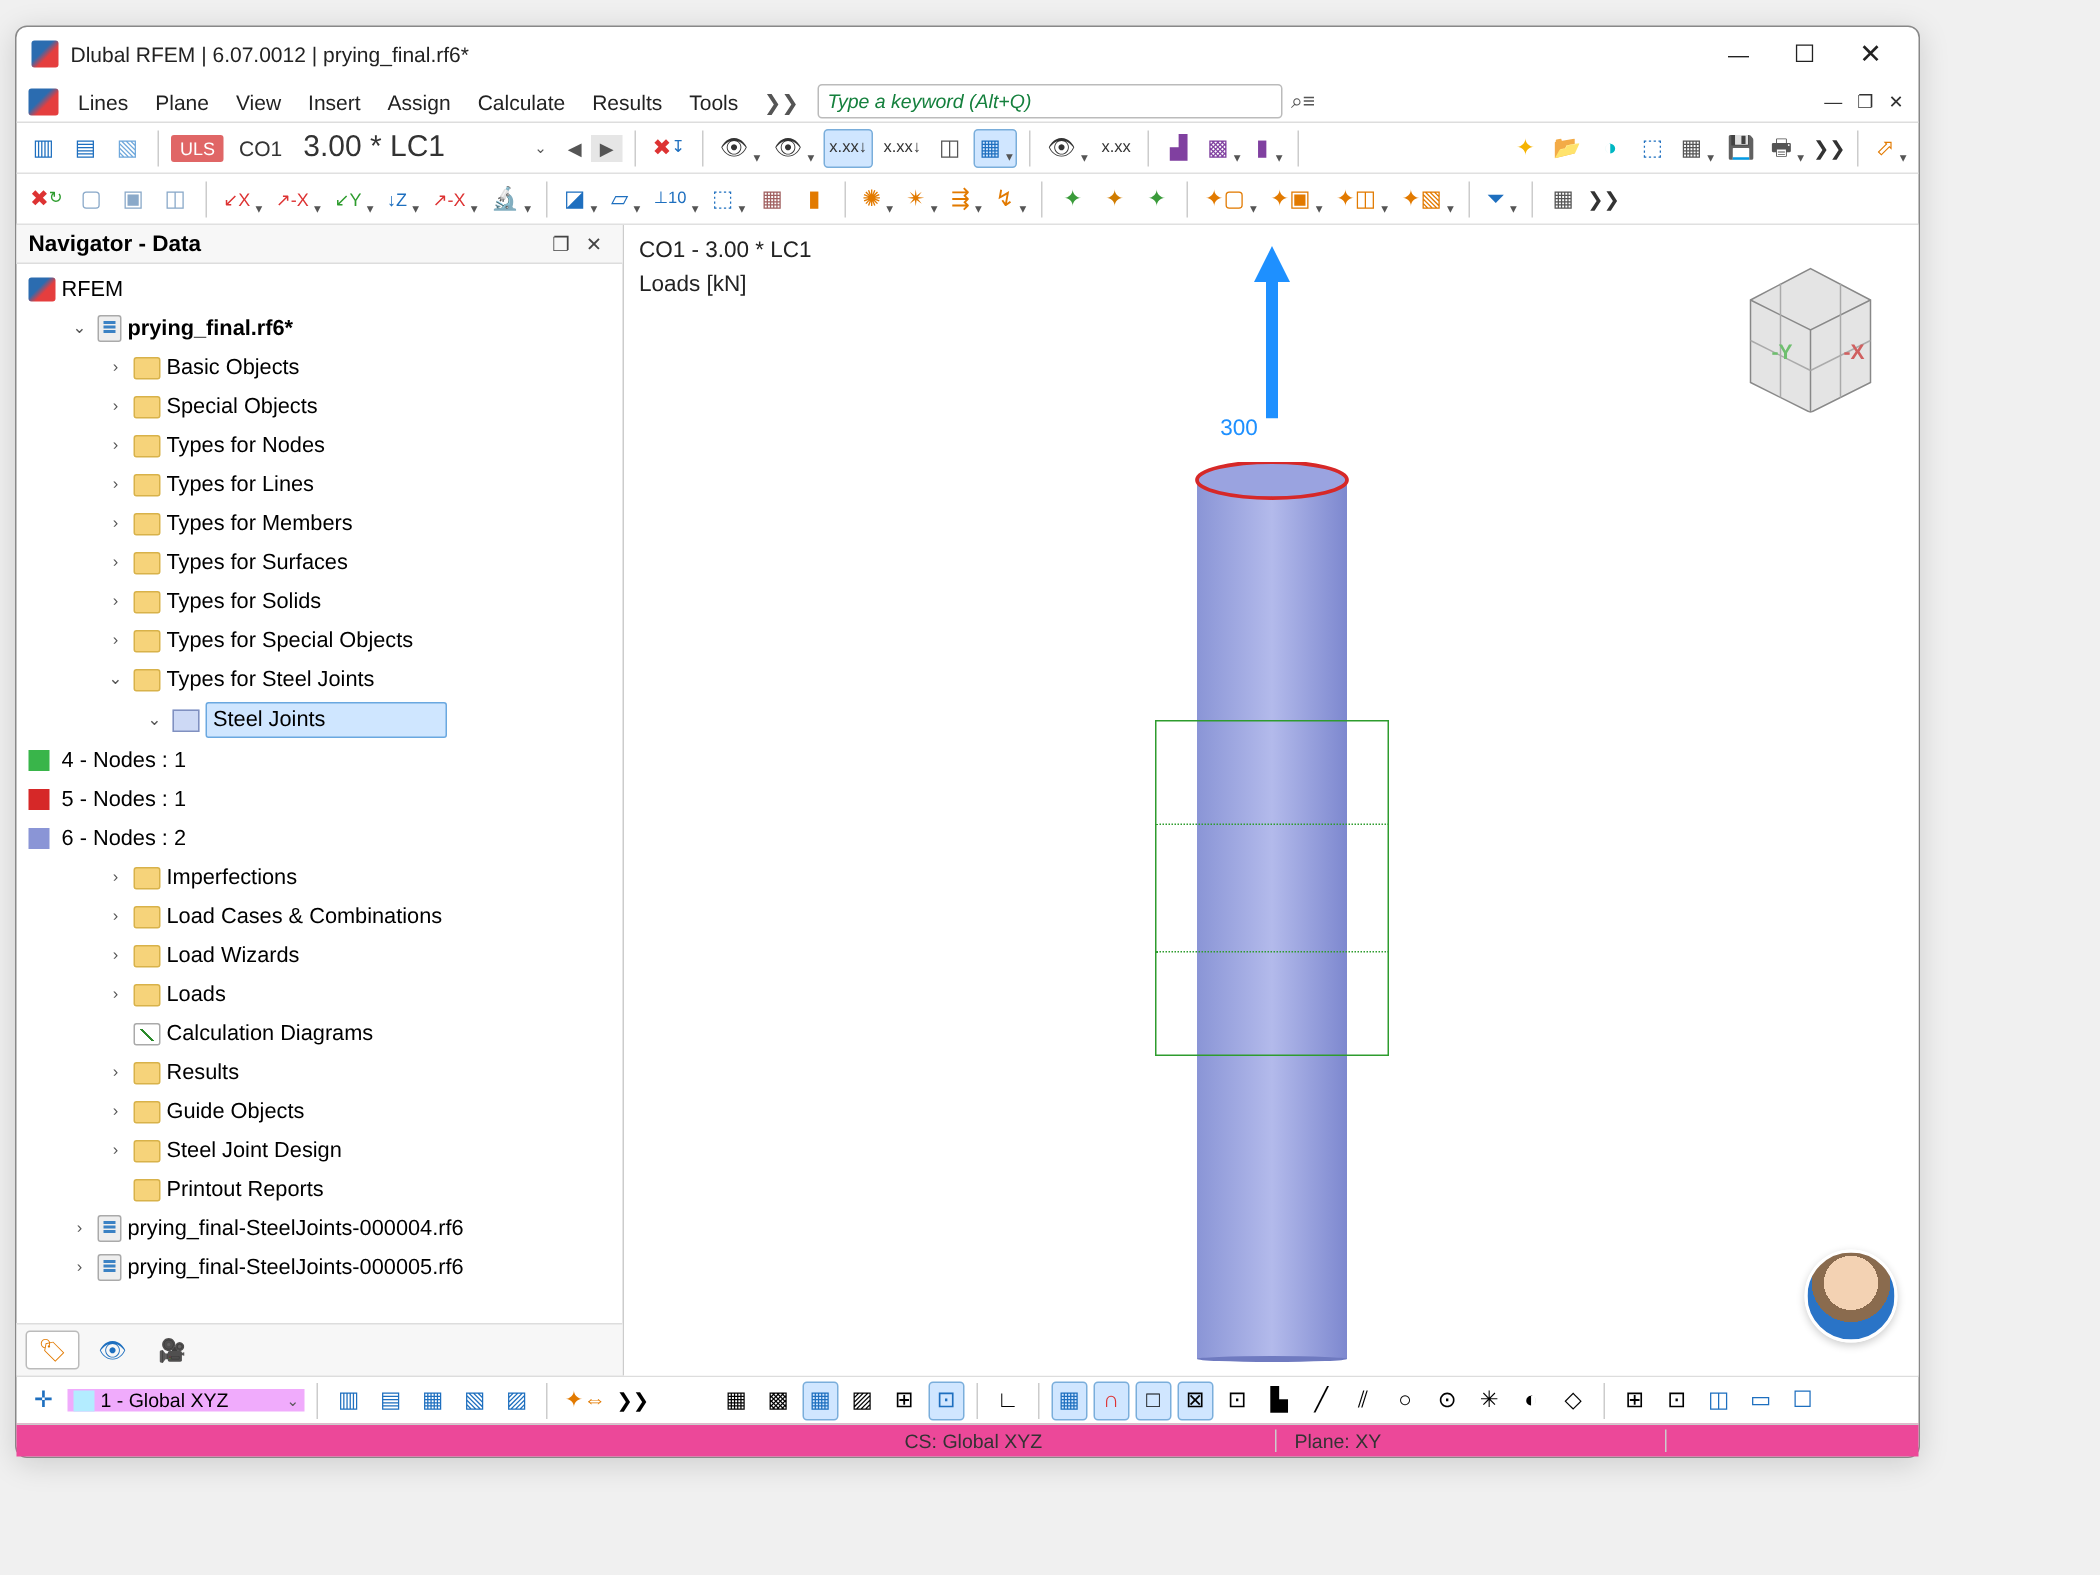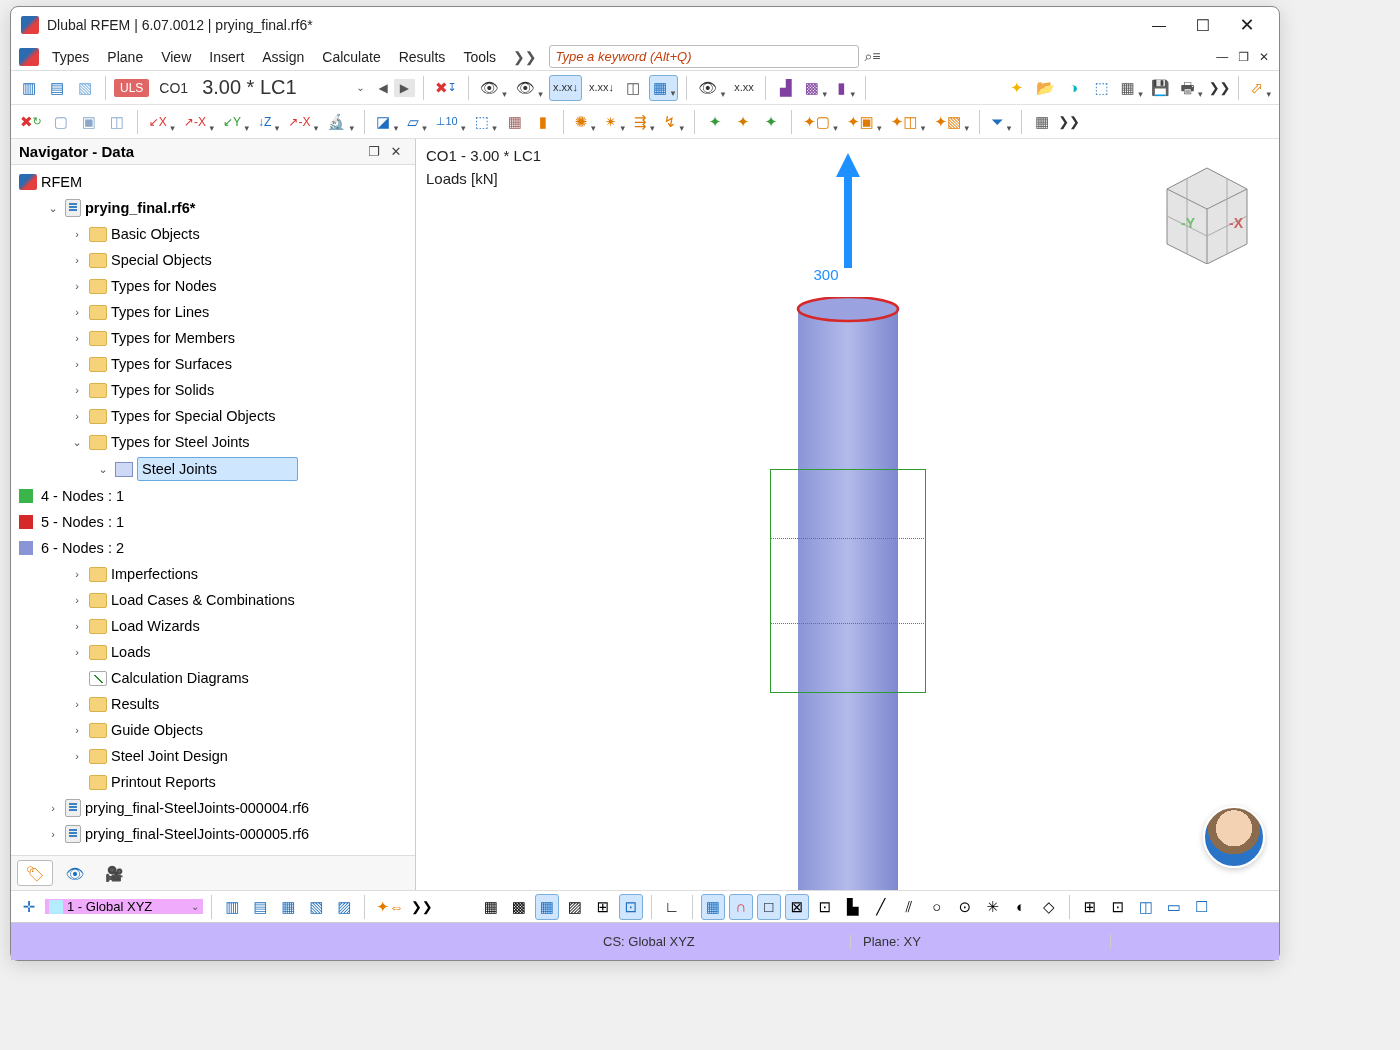--- a/index.html
+++ b/index.html
@@ -1,37 +1,37 @@
 <!DOCTYPE html>
 <html><head>
 <meta charset="utf-8">
 <style>
   * { box-sizing: border-box; font-family: "Segoe UI", Arial, sans-serif; }
   body { margin: 0; background: #f0f0f0; width: 1400px; height: 1050px; overflow: hidden; }
 
   .window {
-    position: absolute; top: 6px; left: 10px; width: 1270px; height: 955px;
+    position: absolute; top: 17px; left: 10px; width: 1270px; height: 955px;
     background: #fff; border: 1px solid #888; border-radius: 8px;
     box-shadow: 0 4px 20px rgba(0,0,0,.15); display: flex; flex-direction: column;
   }
 
   
   .titlebar { display:flex; align-items:center; height: 36px; padding: 0 10px; }
   .titlebar .app-icon { width:18px;height:18px; margin-right:8px; background: linear-gradient(135deg,#2b6cb0 40%,#e53e3e 60%); border-radius:2px;}
   .titlebar .title { font-size: 14px; color:#222; flex:1;}
   .winbtn { width: 44px; height: 30px; display:flex; align-items:center; justify-content:center; font-size:14px; color:#222;}
   .winbtn.max { font-size:16px;}
   .winbtn.close { font-size:18px;}
 
   
   .menubar { display:flex; align-items:center; height: 28px; padding: 0 4px; border-bottom:1px solid #ddd;}
   .menubar .app-tag { width:20px;height:18px; margin:0 4px; background: linear-gradient(135deg,#2b6cb0 40%,#e53e3e 60%); border-radius:2px;}
   .menuitem { padding: 3px 9px; font-size:14px; color:#222; }
   .menubar .chev { padding: 0 8px; color:#555; font-size:14px;}
-  .search { flex:0 0 310px; margin-left:4px; height:23px; border:1px solid #bbb; border-radius:3px; padding:0 6px; font-size:13px; color:#c2410c; display:flex; align-items:center; font-style:italic;}
+  .search { flex:0 0 310px; margin-left:4px; height:23px; border:1px solid #bbb; border-radius:3px; padding:0 6px; font-size:13px; color:#15803d; display:flex; align-items:center; font-style:italic;}
   .search-icon { margin-left:6px; font-size:14px; color:#555;}
   .spacer { flex:1;}
   .mini-winbtns { display:flex; gap:6px; margin-left:auto; margin-right:4px;}
   .mini-winbtns span { font-size:12px; color:#333; padding:2px;}
 
   
   .toolbar { display:flex; align-items:center; height: 34px; padding: 0 6px; gap:4px; border-bottom:1px solid #e0e0e0; font-size:13px; color:#333;}
   .tbtn { min-width:24px; height:26px; padding:0 3px; display:flex; align-items:center; justify-content:center; border-radius:3px; position:relative;}
   .tbtn.active { background:#d0e6ff; border:1px solid #7aaedb;}
   .dd { padding-right:10px;}
@@ -78,21 +78,21 @@
   .column { position:absolute; top:158px; left:50%; transform:translateX(-50%); width:106px; height:600px;}
   .greenbox1 { position:absolute; top:330px; left:calc(50% - 78px); width:156px; height:224px; border:1.5px solid #2e9c2e;}
   .greenbox1::before { content:""; position:absolute; top:68px; left:-1px; right:-1px; height:0; border-top:1px dotted #2e9c2e;}
   .greenbox1::after  { content:""; position:absolute; bottom:68px; left:-1px; right:-1px; height:0; border-top:1px dotted #2e9c2e;}
 
   .avatar { position:absolute; right:14px; bottom:22px; width:62px; height:62px; border-radius:50%; background: radial-gradient(circle at 50% 35%, #f3d2b3 0 38%, #8a6b4e 38% 55%, #2a74c7 55% 100%); border:2px solid #fff; box-shadow:0 2px 6px rgba(0,0,0,.2);}
 
   
   .btoolbar { display:flex; align-items:center; height:32px; padding:0 6px; gap:4px; border-top:1px solid #ddd; font-size:13px;}
   .btoolbar .combo-box { display:flex; align-items:center; background:#f0abfc; padding:0 4px; gap:4px;}
-  .statusbar { display:flex; align-items:center; height:38px; font-size:13px; color:#333; border-top:1px solid #ccc; background:#c4b5fd;}
+  .statusbar { display:flex; align-items:center; height:22px; font-size:13px; color:#333; border-top:1px solid #ccc; background:#ec4899;}
   .statusbar .cell { padding:0 12px; border-right:1px solid #ccc; min-width:260px;}
   .statusbar .cell.first { flex:0 0 580px; border-left:none;}
 
   
   .glyph { font-size:15px; line-height:1;}
   .gblue { color:#1e6fbf;}
   .ggreen { color:#2e9c2e;}
   .gred { color:#d33;}
   .gorange { color:#e27a00;}
   .ggray { color:#555;}
@@ -105,21 +105,21 @@
   <div class="titlebar">
     <span class="app-icon"></span>
     <span class="title">Dlubal RFEM | 6.07.0012 | prying_final.rf6*</span>
     <div class="winbtn">—</div>
     <div class="winbtn max">☐</div>
     <div class="winbtn close">✕</div>
   </div>
 
   <div class="menubar">
     <span class="app-tag"></span>
-    <div class="menuitem">Types</div>
+    <div class="menuitem">Lines</div>
     <div class="menuitem">Plane</div>
     <div class="menuitem">View</div>
     <div class="menuitem">Insert</div>
     <div class="menuitem">Assign</div>
     <div class="menuitem">Calculate</div>
     <div class="menuitem">Results</div>
     <div class="menuitem">Tools</div>
     <span class="chev">❯❯</span>
     <div class="search">
       <span>Type a keyword (Alt+Q)</span>

